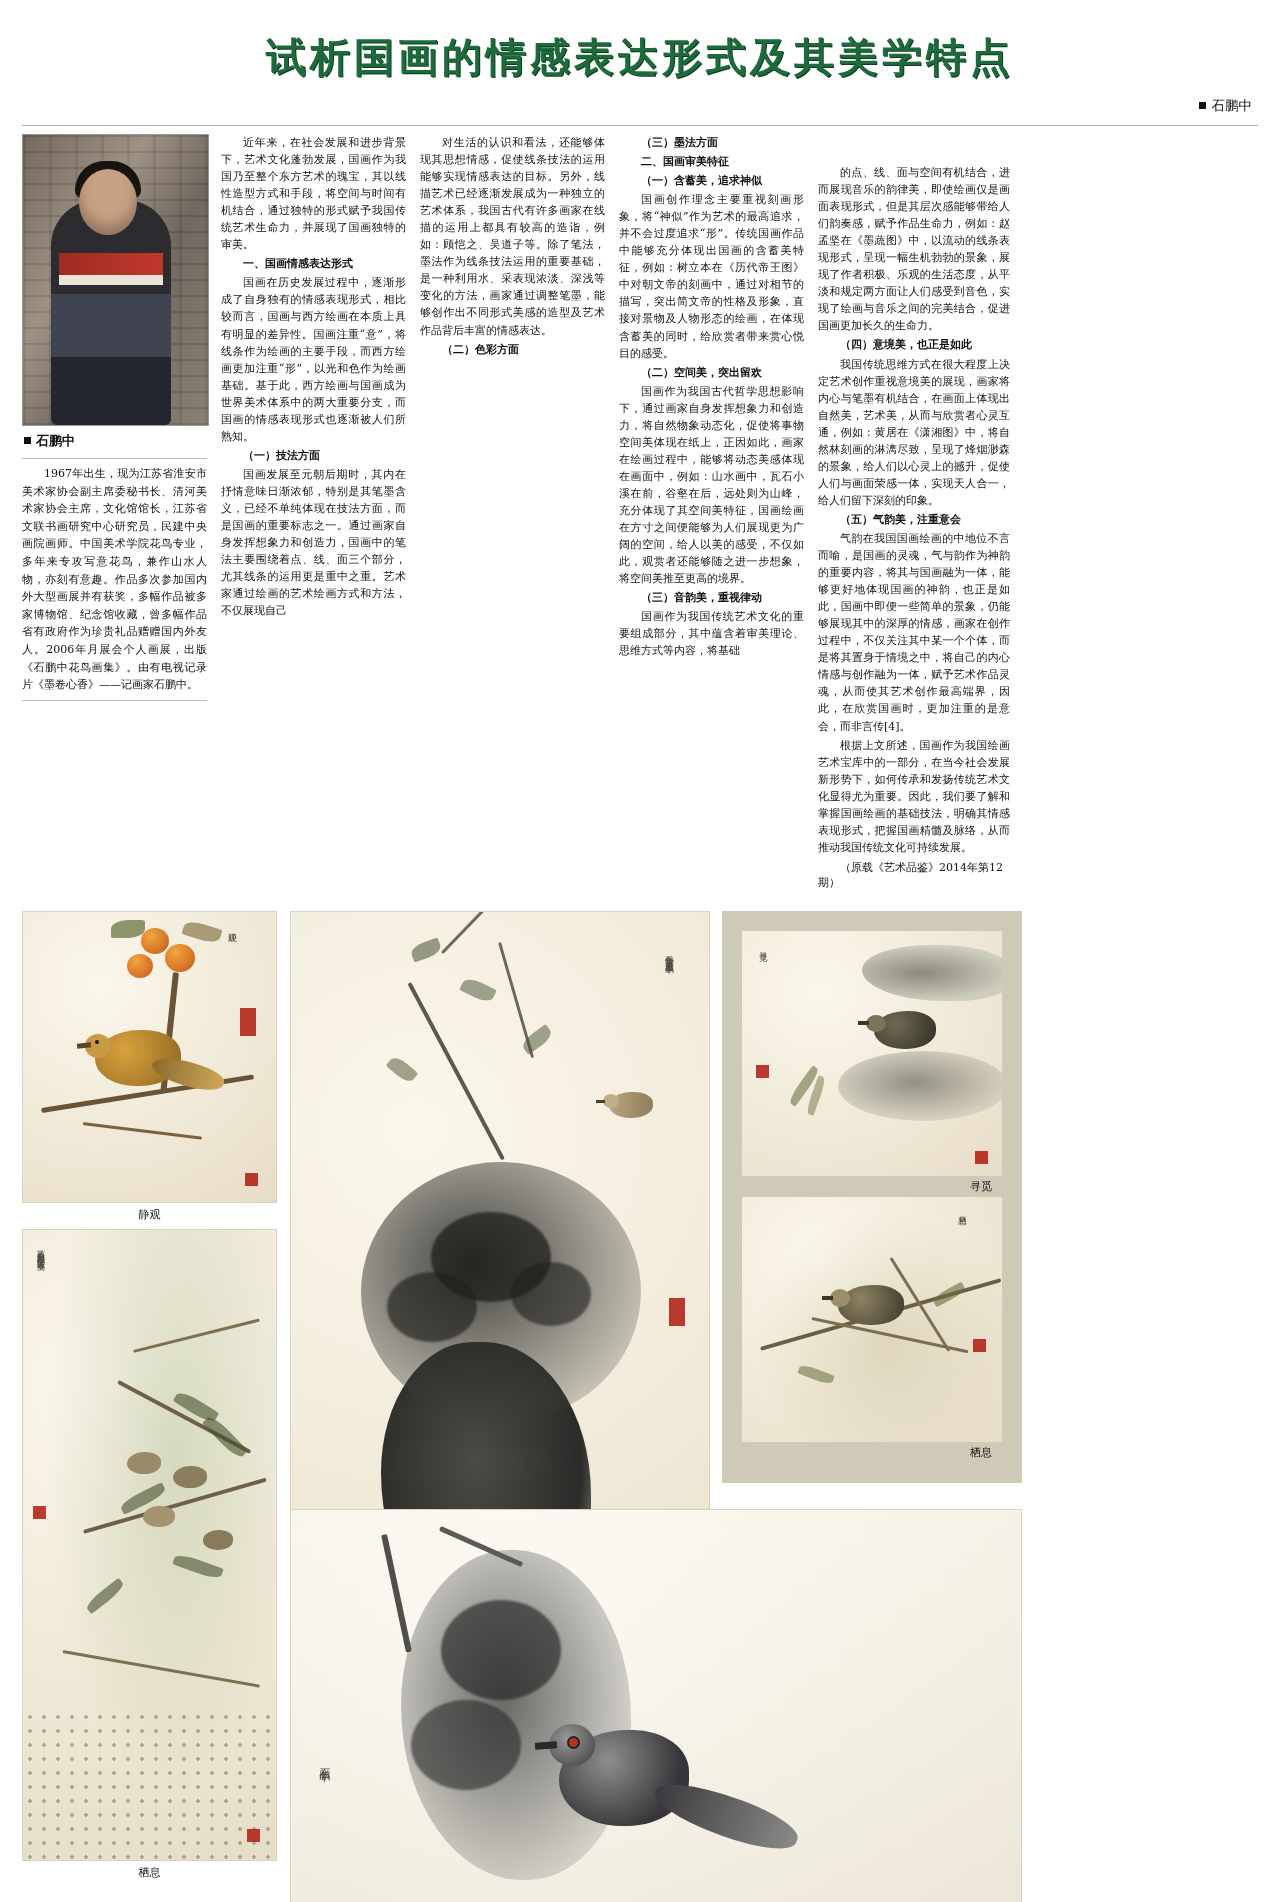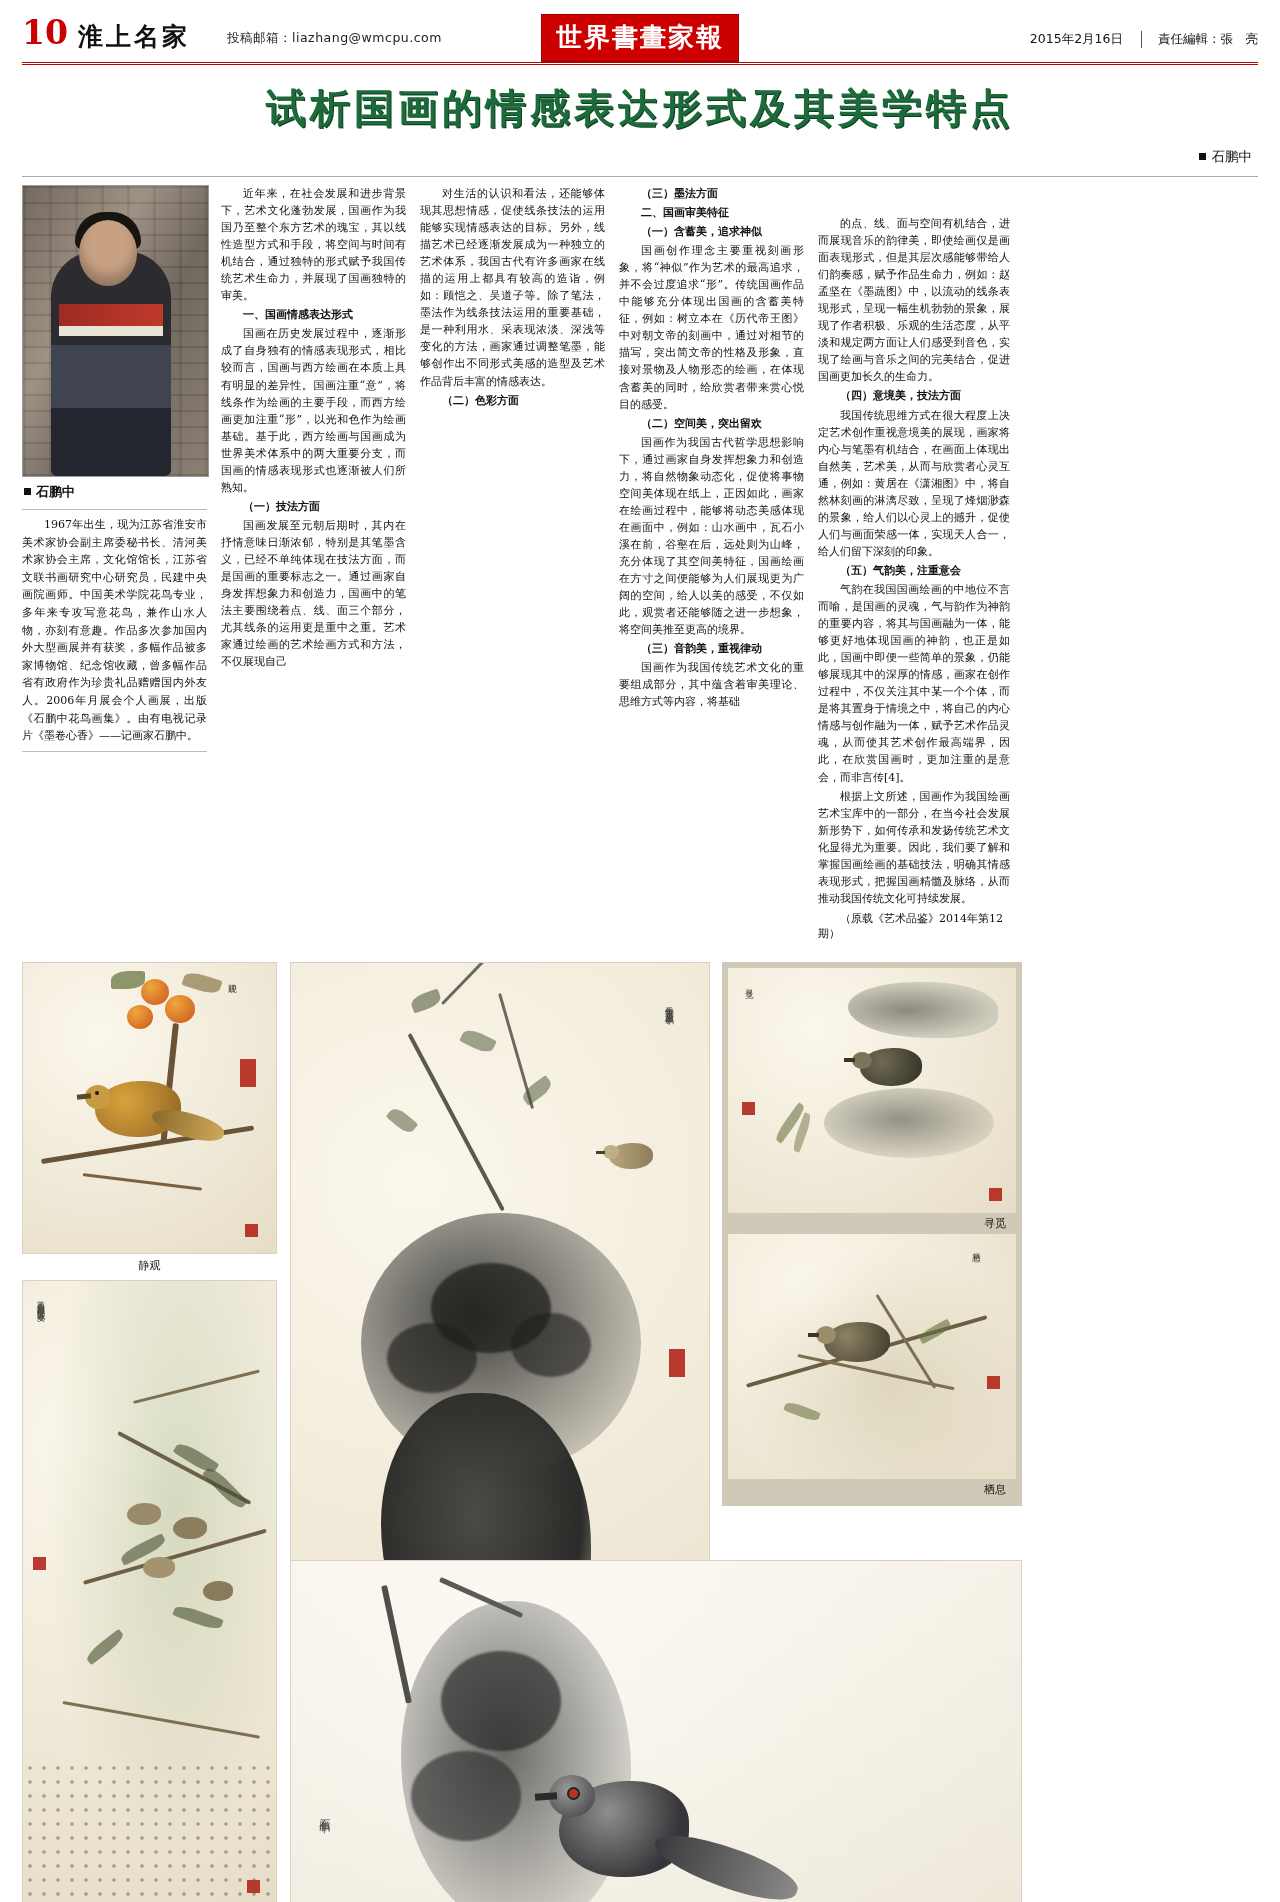--- a/index.html
+++ b/index.html
@@ -65,41 +65,29 @@
   .seal.big{width:16px;height:28px;}
   .cal{position:absolute;font-family:"DejaVu Serif","Liberation Serif",serif;color:#2b2b2b;
        writing-mode:vertical-rl;text-orientation:upright;font-size:8.5px;line-height:1.25;letter-spacing:1px;opacity:.85;}
 
   
   .br{position:absolute;background:#4b3b2a;transform-origin:0 0;border-radius:2px;}
   .ink{position:absolute;border-radius:50%;background:rgba(40,40,40,.5);filter:blur(1px);}
   .leaf{position:absolute;border-radius:50% 10% 50% 10%;background:rgba(70,80,45,.6);}
   .bird{position:absolute;border-radius:55% 45% 50% 50%;}
   .fruit{position:absolute;border-radius:50%;background:radial-gradient(circle at 35% 30%,#f0a73c,#c9561c);}
-  .framebox{border:6px solid #cfc9b8;padding:0;background:#cfc9b8;}
+  .framebox{border:6px solid #cfc9b8;padding:14px;background:#cfc9b8;}
 
   .footer-note{font-family:"DejaVu Serif","Liberation Serif",serif;font-size:11px;text-indent:2em;margin-top:4px;}
 </style>
 </head>
 <body>
 
 <div class="page">
 
-  <div class="masthead">
-    <div class="mh-left">
-      <span class="page-num">10</span>
-      <span class="sec-name">淮上名家</span>
-    </div>
-    <div class="mh-mail">投稿邮箱：liazhang@wmcpu.com</div>
-    <div class="mh-logo">世界書畫家報</div>
-    <div class="mh-right">
-      <span>2015年2月16日</span>
-      <span class="editor">責任編輯：張　亮</span>
-    </div>
-  </div>
 
   <div class="title-wrap">
     <div class="art-title">试析国画的情感表达形式及其美学特点</div>
   </div>
   <div class="byline">
     <span class="sq"></span><span>石鹏中</span>
   </div>
   <div class="rule"></div>
 
   <div class="cols">
@@ -138,21 +126,21 @@
       <p class="ptxt h">（一）含蓄美，追求神似</p>
       <p class="ptxt">国画创作理念主要重视刻画形象，将“神似”作为艺术的最高追求，并不会过度追求“形”。传统国画作品中能够充分体现出国画的含蓄美特征，例如：树立本在《历代帝王图》中对朝文帝的刻画中，通过对相节的描写，突出简文帝的性格及形象，直接对景物及人物形态的绘画，在体现含蓄美的同时，给欣赏者带来赏心悦目的感受。</p>
       <p class="ptxt h">（二）空间美，突出留欢</p>
       <p class="ptxt">国画作为我国古代哲学思想影响下，通过画家自身发挥想象力和创造力，将自然物象动态化，促使将事物空间美体现在纸上，正因如此，画家在绘画过程中，能够将动态美感体现在画面中，例如：山水画中，瓦石小溪在前，谷壑在后，远处则为山峰，充分体现了其空间美特征，国画绘画在方寸之间便能够为人们展现更为广阔的空间，给人以美的感受，不仅如此，观赏者还能够随之进一步想象，将空间美推至更高的境界。</p>
       <p class="ptxt h">（三）音韵美，重视律动</p>
       <p class="ptxt">国画作为我国传统艺术文化的重要组成部分，其中蕴含着审美理论、思维方式等内容，将基础</p>
     </div>
 
     <div class="col wide">
       <p class="ptxt">的点、线、面与空间有机结合，进而展现音乐的韵律美，即使绘画仅是画面表现形式，但是其层次感能够带给人们韵奏感，赋予作品生命力，例如：赵孟坚在《墨蔬图》中，以流动的线条表现形式，呈现一幅生机勃勃的景象，展现了作者积极、乐观的生活态度，从平淡和规定两方面让人们感受到音色，实现了绘画与音乐之间的完美结合，促进国画更加长久的生命力。</p>
-      <p class="ptxt h">（四）意境美，技法方面</p>
+      <p class="ptxt h">（四）意境美，也正是如此</p>
       <p class="ptxt">我国传统思维方式在很大程度上决定艺术创作重视意境美的展现，画家将内心与笔墨有机结合，在画面上体现出自然美，艺术美，从而与欣赏者心灵互通，例如：黄居在《潇湘图》中，将自然林刻画的淋漓尽致，呈现了烽烟渺森的景象，给人们以心灵上的撼升，促使人们与画面荣感一体，实现天人合一，给人们留下深刻的印象。</p>
       <p class="ptxt h">（五）气韵美，注重意会</p>
       <p class="ptxt">气韵在我国国画绘画的中地位不言而喻，是国画的灵魂，气与韵作为神韵的重要内容，将其与国画融为一体，能够更好地体现国画的神韵，也正是如此，国画中即便一些简单的景象，仍能够展现其中的深厚的情感，画家在创作过程中，不仅关注其中某一个个体，而是将其置身于情境之中，将自己的内心情感与创作融为一体，赋予艺术作品灵魂，从而使其艺术创作最高端界，因此，在欣赏国画时，更加注重的是意会，而非言传[4]。</p>
       <p class="ptxt">根据上文所述，国画作为我国绘画艺术宝库中的一部分，在当今社会发展新形势下，如何传承和发扬传统艺术文化显得尤为重要。因此，我们要了解和掌握国画绘画的基础技法，明确其情感表现形式，把握国画精髓及脉络，从而推动我国传统文化可持续发展。</p>
       <p class="footer-note">（原载《艺术品鉴》2014年第12期）</p>
     </div>
   </div>
 
   <div style="position:relative;margin-top:10px;height:1290px;">
 

